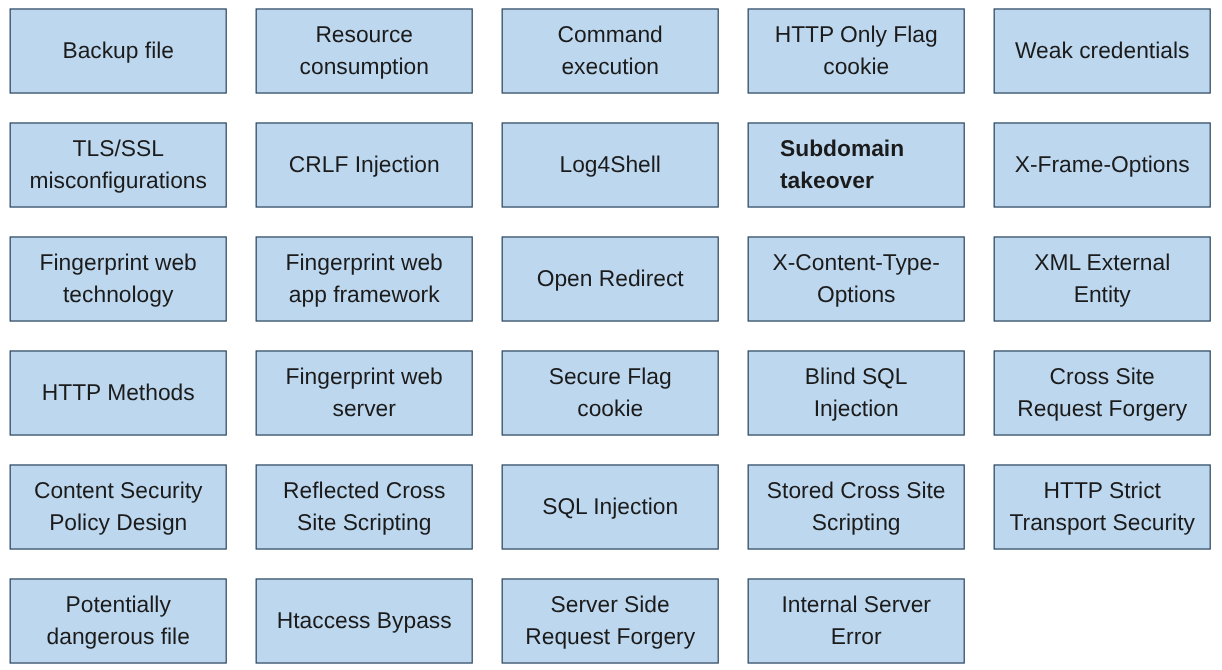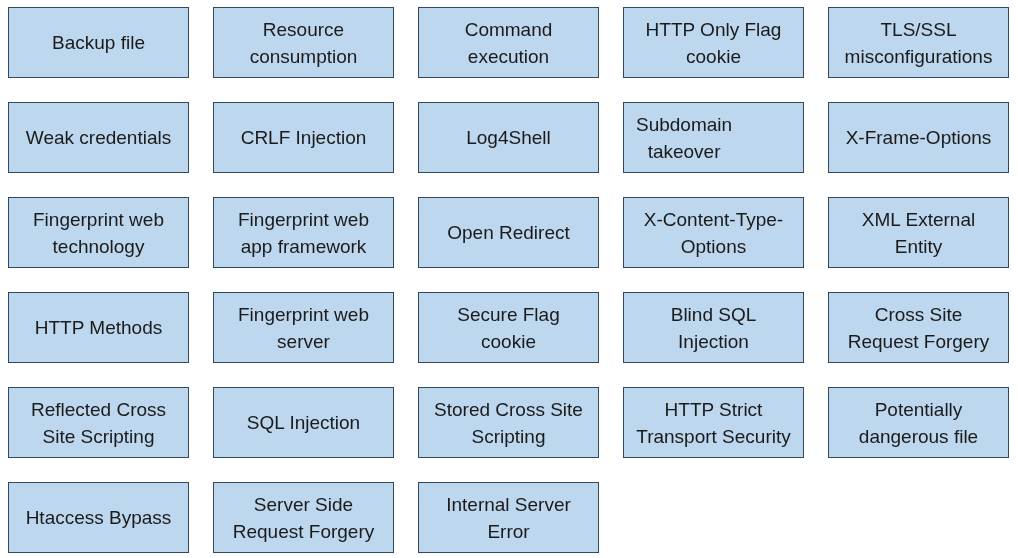--- a/index.html
+++ b/index.html
@@ -33,39 +33,40 @@
     justify-content: center;
     text-align: center;
     font-size: 19px;
     line-height: 27px;
     white-space: pre-line;
     padding: 0 5px;
     overflow: hidden;
   }
   .tile.align-left {
     justify-content: flex-start;
-    text-align: center;
-    padding-left: 12px;
+    text-align: left;
+    padding-left: 26px;
+    font-weight: bold;
   }
 </style>
 </head>
 <body>
 
 <div class="grid">
   <div class="tile">Backup file</div>
   <div class="tile">Resource
 consumption</div>
   <div class="tile">Command
 execution</div>
   <div class="tile">HTTP Only Flag
 cookie</div>
+  <div class="tile">Weak credentials</div>
+
   <div class="tile">TLS/SSL
 misconfigurations</div>
-
-  <div class="tile">Weak credentials</div>
   <div class="tile">CRLF Injection</div>
   <div class="tile">Log4Shell</div>
   <div class="tile align-left">Subdomain
 takeover</div>
 
   <div class="tile">X-Frame-Options</div>
   <div class="tile">Fingerprint web
 technology</div>
   <div class="tile">Fingerprint web
 app framework</div>
@@ -78,20 +79,22 @@
   <div class="tile">HTTP Methods</div>
   <div class="tile">Fingerprint web
 server</div>
   <div class="tile">Secure Flag
 cookie</div>
   <div class="tile">Blind SQL
 Injection</div>
 
   <div class="tile">Cross Site
 Request Forgery</div>
+  <div class="tile">Content Security
+Policy Design</div>
   <div class="tile">Reflected Cross
 Site Scripting</div>
   <div class="tile">SQL Injection</div>
   <div class="tile">Stored Cross Site
 Scripting</div>
 
   <div class="tile">HTTP Strict
 Transport Security</div>
   <div class="tile">Potentially
 dangerous file</div>

